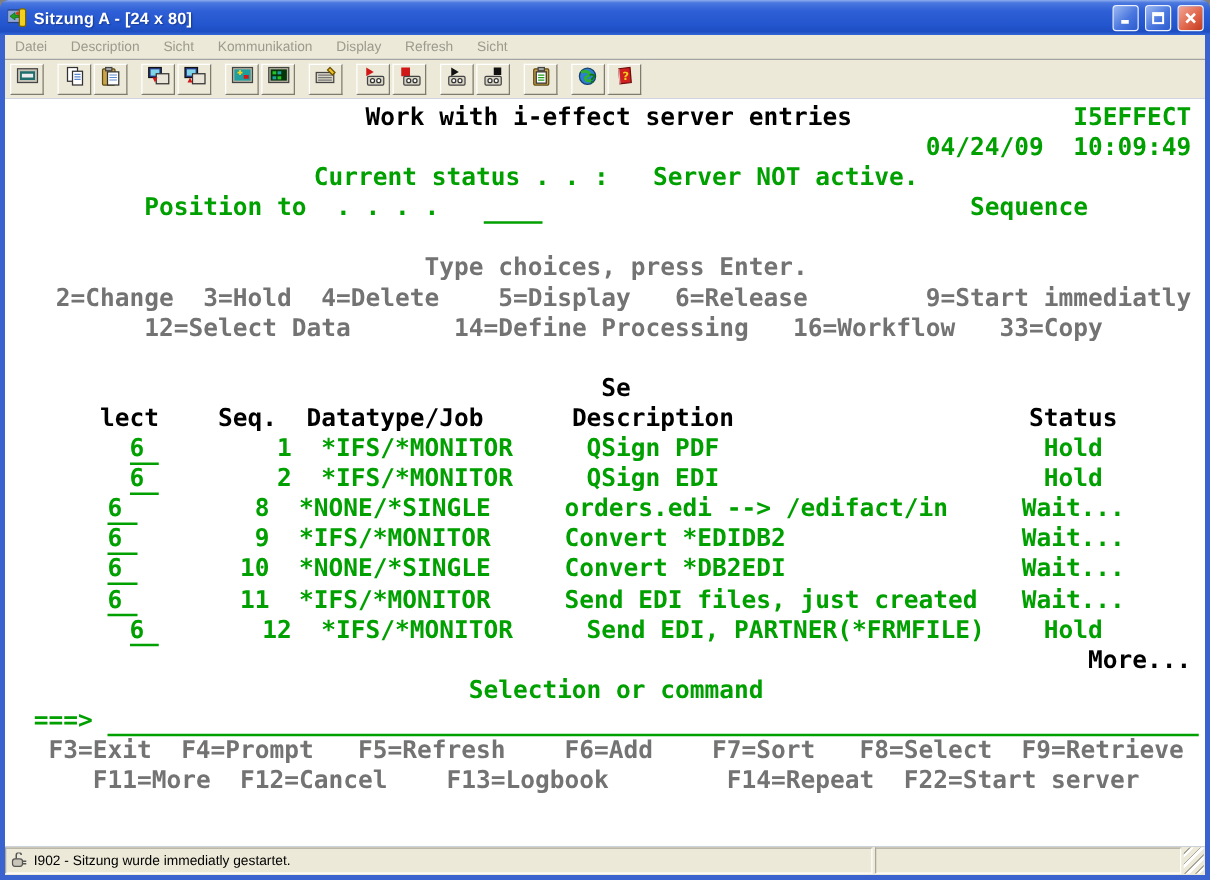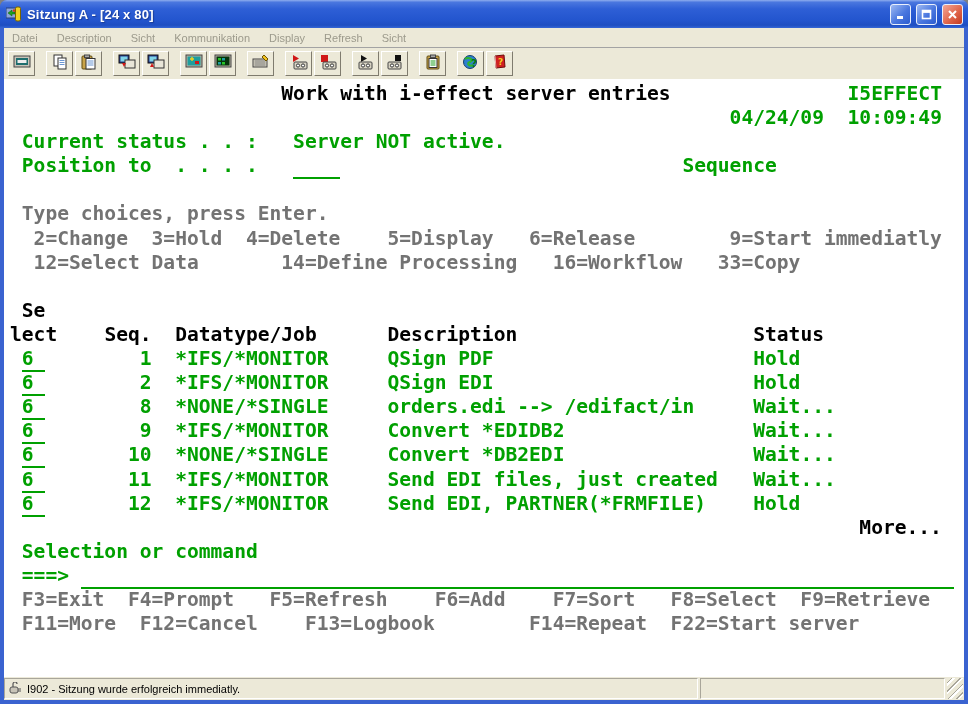--- a/index.html
+++ b/index.html
@@ -28,21 +28,21 @@
   
   .toolbar { height:31px; background:#ECE9D8; display:flex; align-items:center; padding:0 4px; gap:2px; }
   .tbtn { width:27px; height:25px; display:flex; align-items:center; justify-content:center;
           background:#ECE9D8; border:1px solid; border-color:#FFFFFF #7F7B6E #7F7B6E #FFFFFF; }
   .tsep { width:7px; height:25px; }
 
   
   .terminal { flex:1; background:#FFFFFF; overflow:hidden; padding:3px 0 0 6px; }
   .terminal pre { margin:0; font-family:"DejaVu Sans Mono", monospace; font-weight:bold;
                   font-size:19.6px; line-height:24.1px; }
-  .trow { height:24.1px; white-space:pre; }
+  .trow { height:24.1px; white-space:pre;text-align:center; }
   .k { color:#000000; }
   .g { color:#00A000; }
   .b { color:#737373; }
   .u { border-bottom:2px solid currentColor; }
 
   
   .statusbar { height:23px; background:#ECE9D8; display:flex; align-items:stretch; gap:2px; padding:1px 1px 1px 0; font-size:11px; color:#000; }
   .spanel { border:1px solid; border-color:#A9A69A #FFFFFF #FFFFFF #A9A69A; display:flex; align-items:center; padding:0 4px; gap:4px; }
   .sp-msg { flex:1; }
   .sp-b { width:245px; }
@@ -241,19 +241,19 @@
 
   <div class="statusbar">
     <div class="spanel sp-msg">
       <span style="display:flex">
         <svg width="14" height="13" viewBox="0 0 14 13">
             <rect x="1" y="5" width="8" height="6" rx="2" fill="#C8C4B8" stroke="#555"></rect>
             <path d="M9 7 h3 M9 9 h3" stroke="#555" stroke-width="1.2"></path>
             <path d="M4 5 V2 a2 2 0 0 1 4 0" fill="none" stroke="#555" stroke-width="1.2"></path>
           </svg>
       </span>
-      <span>I902 - Sitzung wurde erfolgreich immediatly.</span>
+      <span>I902 - Sitzung wurde immediatly gestartet.</span>
     </div>
     <div class="spanel sp-b"></div>
     <div class="grip"></div>
   </div>
 
 </div>
 
 </body></html>

